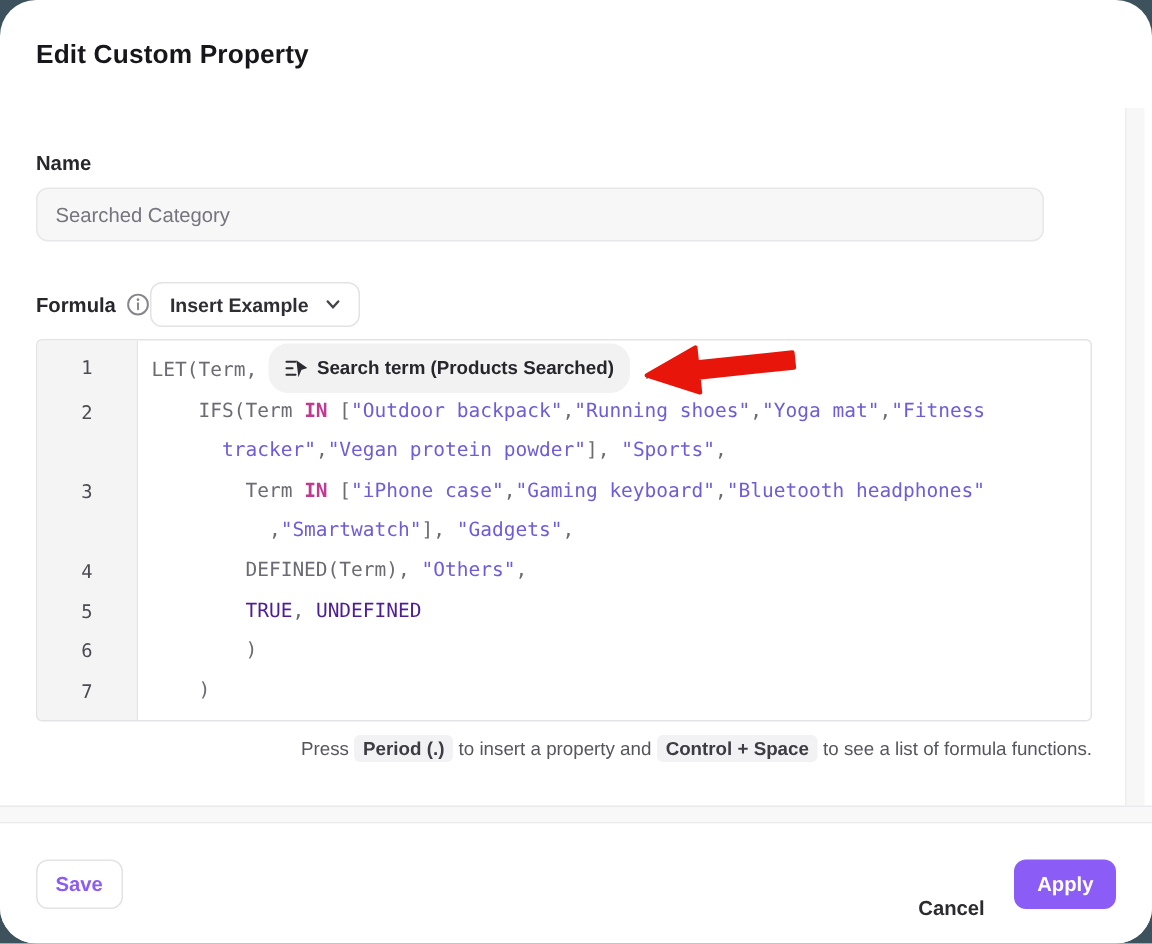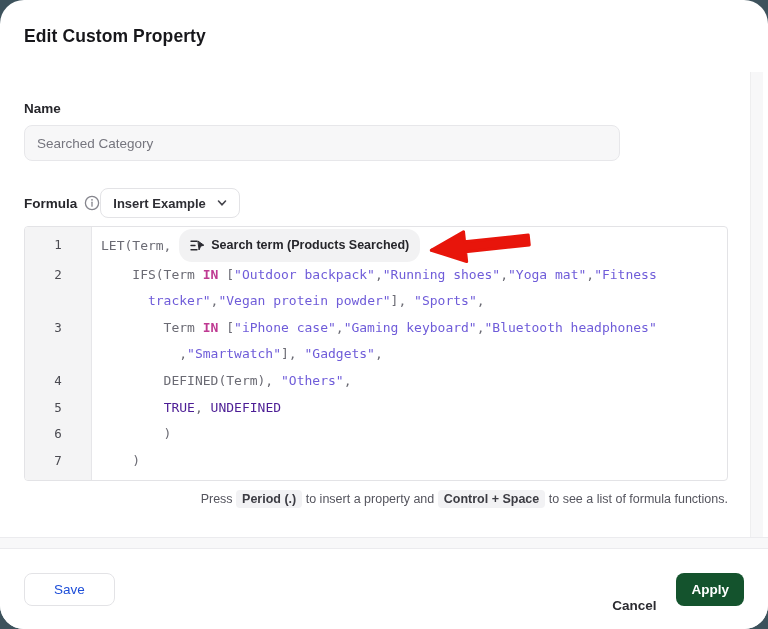--- a/index.html
+++ b/index.html
@@ -5,21 +5,21 @@
   * { margin:0; padding:0; box-sizing:border-box; }
   html,body { width:768px; height:629px; }
   body { background:#3d525c; font-family:"Liberation Sans", sans-serif; }
   .modal { position:relative; width:768px; height:629px; background:#ffffff;
            border-radius:24px; overflow:hidden; }
   .modal-body { padding:26px 40px 0 24px; }
 
   .modal-title { font-size:17.5px; font-weight:700; color:#17171b; letter-spacing:.1px; margin-bottom:54px; }
 
   .field-label { font-size:13.5px; font-weight:700; color:#27272c; }
-  .name-input { display:block; width:596px; height:36px; margin-top:9px;
+  .name-input { display:block; width:672px; height:36px; margin-top:9px;
                 background:#f7f7f8; border:1px solid #e7e7ea; border-radius:8px;
                 padding:0 12px; font-size:13.5px; color:#75757e;
                 font-family:"Liberation Sans", sans-serif; outline:none; }
 
   .formula-header { display:flex; align-items:center; justify-content:flex-start;
                     margin-top:27px; height:30px; width:704px; }
   .formula-label-wrap { display:flex; align-items:center; gap:7px; }
   .info-icon { display:inline-flex; width:16px; height:16px; color:#85858d; }
   .insert-example-btn { display:inline-flex; align-items:center; gap:11px; height:30px;
                         background:#fff; border:1px solid #e3e3e6; border-radius:8px;
@@ -55,25 +55,25 @@
 
   .v-scroll-track { position:absolute; top:72px; right:5px; width:13px; height:465px;
                     background:#f7f7f8; border-left:1px solid #eeeeef; cursor:pointer; }
   .h-scroll-track { position:absolute; top:537px; left:0; width:768px; height:12px;
                     background:#f8f8f9; border-top:1px solid #ebebee; border-bottom:1px solid #ebebee;
                     cursor:pointer; }
 
   .footer { position:absolute; left:0; bottom:0; width:768px; height:80px; background:#fff;
             display:flex; align-items:center; justify-content:space-between; padding:0 24px; }
   .btn { font-family:"Liberation Sans", sans-serif; font-size:13.5px; cursor:pointer; }
-  .save-btn { height:33px; padding:0 29px; background:#fff; border:1px solid #e3e3e6;
-              border-radius:8px; color:#1d4ed8; font-weight:400; }
+  .save-btn { height:33px; padding:0 12px; background:#fff; border:1px solid #e3e3e6;
+              border-radius:8px; color:#8b5cf6; font-weight:700; }
   .footer-right { display:flex; align-items:center; gap:20px; }
   .cancel-btn { background:none; border:none; color:#2b2b30; font-weight:700;margin-top:32px; }
-  .apply-btn { height:33px; padding:0 15px; background:#14532d; border:none;
+  .apply-btn { height:33px; padding:0 15px; background:#8b5cf6; border:none;
                border-radius:8px; color:#ffffff; font-weight:600;text-align:center; }
 </style>
 </head>
 <body>
 
 <div class="modal">
   <div class="modal-body">
 
     <h1 class="modal-title">Edit Custom Property</h1>
 

